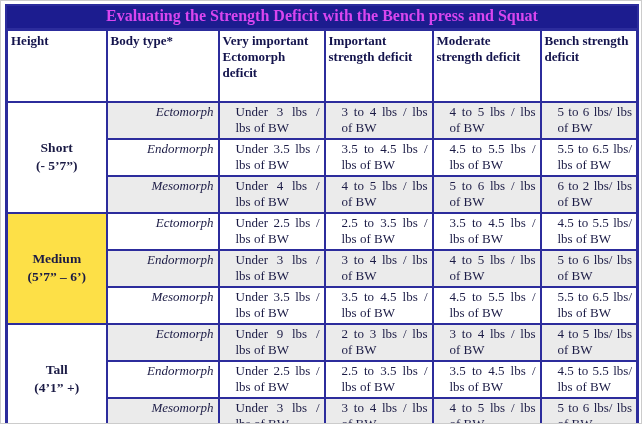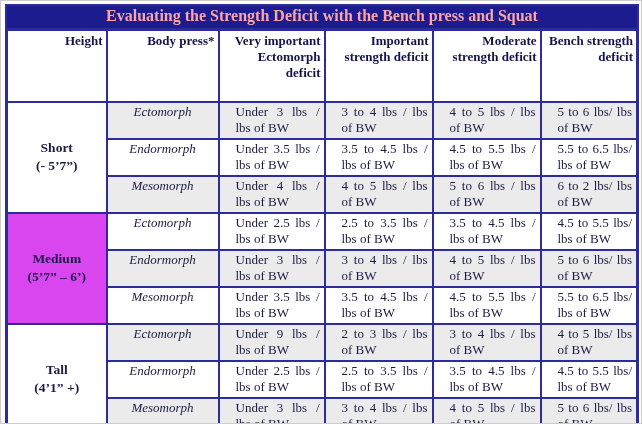--- a/index.html
+++ b/index.html
@@ -10,21 +10,21 @@
     background:#ffffff;
     border:1px solid #cccccc;
     overflow:hidden;
     font-family:"Liberation Serif", serif;
   }
   .table-wrap { position:absolute; left:4px; top:3px; width:634px; }
   .title-bar {
     background:#1c1c8f;
     border:2px solid #2c2c9c;
     border-bottom:none;
-    color:#fca5a5;
+    color:#d946ef;
     font-weight:bold;
     font-size:16px;
     text-align:center;
     padding:1px 0 3px 0;
   }
   table.deficit {
     border-collapse:collapse;
     table-layout:fixed;
     width:100%;
     border:3px solid #2c2c9c;
@@ -32,43 +32,43 @@
   .deficit th, .deficit td {
     border:2px solid #2c2c9c;
     overflow:hidden;
   }
   .deficit th {
     font-size:13px;
     font-weight:bold;
     color:#14144d;
     background:#ffffff;
     vertical-align:top;
-    text-align:right;
+    text-align:left;
     padding:2px 3px;
     height:66px;
     line-height:16px;
   }
   .deficit td {
     font-size:13px;
     color:#1b1b45;
     vertical-align:top;
     padding:1px 4px 2px 4px;
     height:30px;
     line-height:16px;
     background:#ffffff;
   }
   .deficit td.data { text-align:justify;padding-left:16px; }
-  .deficit td.btype { text-align:center; font-style:italic; }
+  .deficit td.btype { text-align:right; font-style:italic; }
   .deficit td.hgt {
     text-align:center;
     font-weight:bold;
     vertical-align:middle;
     font-size:13.5px;
     line-height:18px;
-    background:#d946ef;
+    background:#fde047;
   }
   .deficit tr.alt td { background:#ebebeb; }
   .deficit tr.alt td.hgt { background:#ffffff;border-radius:16px; }
 </style>
 </head>
 <body>
 
 <div class="page">
   <div class="table-wrap">
 
@@ -79,21 +79,21 @@
         <col style="width:100px">
           <col style="width:112px">
           <col style="width:106px">
         <col style="width:108px">
           <col style="width:108px">
           <col>
       </colgroup>
       <thead>
         <tr>
           <th>Height</th>
-          <th>Body press*</th>
+          <th>Body type*</th>
           <th>Very important Ectomorph deficit</th>
           <th>Important strength deficit</th>
           <th>Moderate strength deficit</th>
           <th>Bench strength deficit</th>
         </tr>
       </thead>
       <tbody>
 
         <tr class="alt">
           <td class="hgt" rowspan="3">

